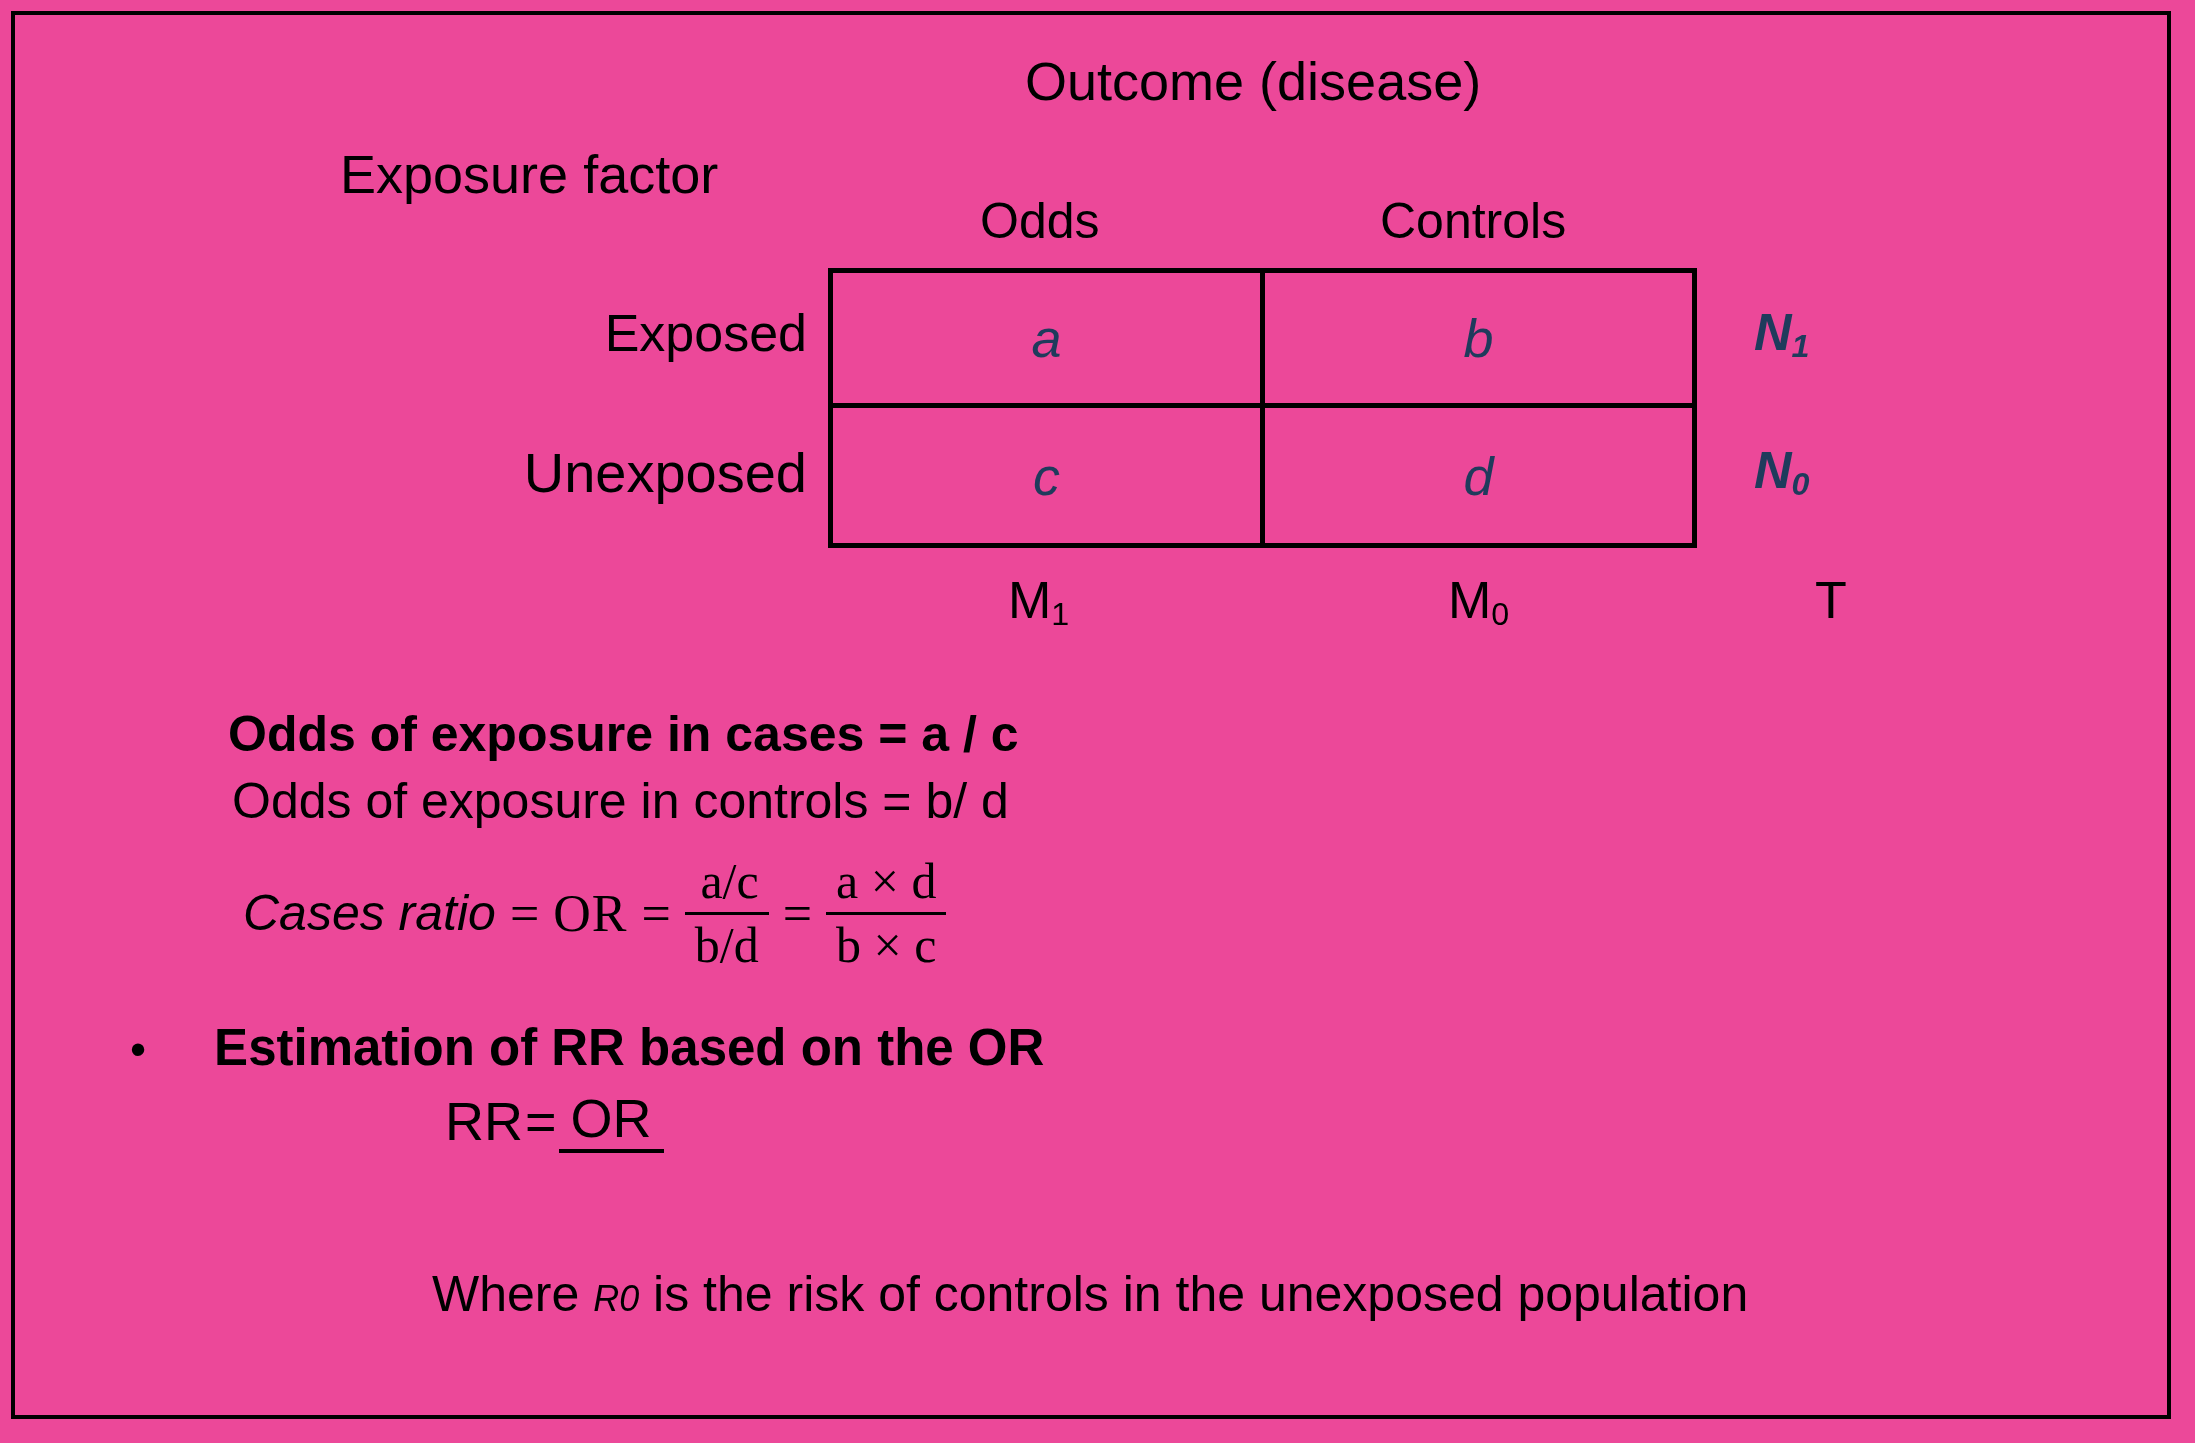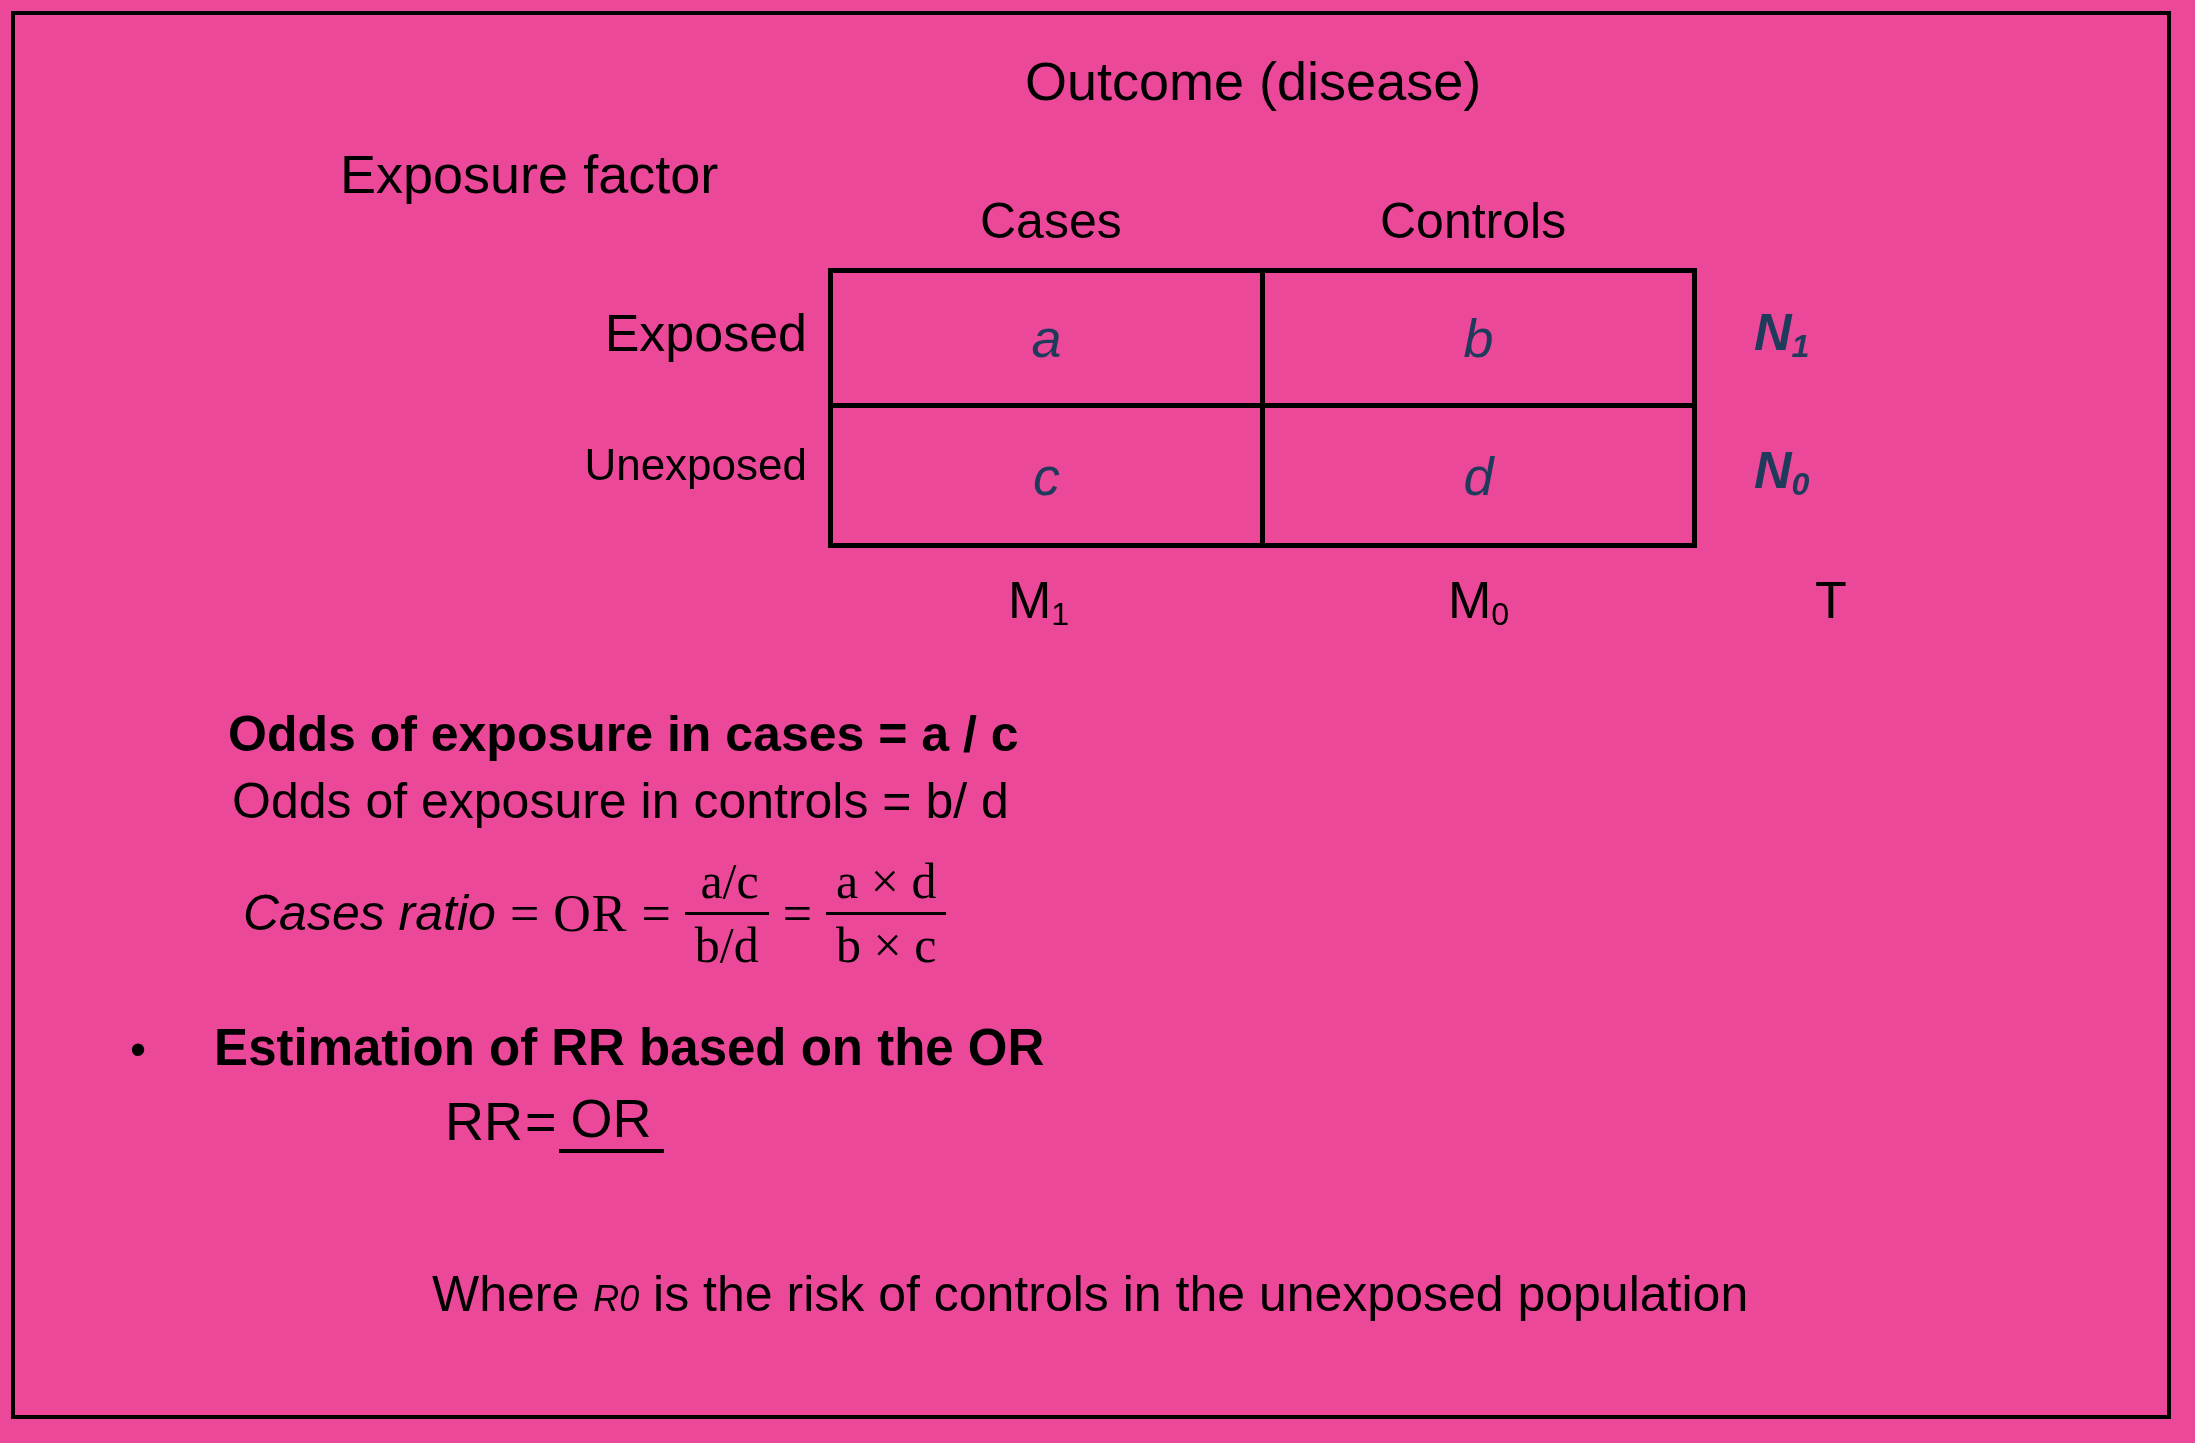--- a/index.html
+++ b/index.html
@@ -59,21 +59,21 @@
   }
 
   
   #exposed-label {
     right: 1388px; top: 303px;
     font-size: 52px;
     text-align: right;
   }
   #unexposed-label {
     right: 1388px; top: 440px;
-    font-size: 44px;
+    font-size: 56px;
     text-align: center;
   }
 
   
   #table2x2 {
     position: absolute;
     left: 828px;
     top: 268px;
     width: 869px;
     height: 280px;
@@ -216,21 +216,21 @@
 <body>
 
 <div id="slide">
 
   <div id="slide-frame"></div>
 
   <div class="abs sans" id="outcome-label">Outcome (disease)</div>
 
   <div class="abs sans" id="exposure-label">Exposure factor</div>
 
-  <div class="abs sans" id="cases-label">Cases</div>
+  <div class="abs sans" id="cases-label">Odds</div>
 
   <div class="abs sans" id="controls-label">Controls</div>
 
   <div class="abs sans" id="exposed-label">Exposed</div>
 
   <div class="abs sans" id="unexposed-label">Unexposed</div>
 
   <div id="table2x2">
     <div class="trow top">
       <div class="tcell left navy ital sans">a</div>

